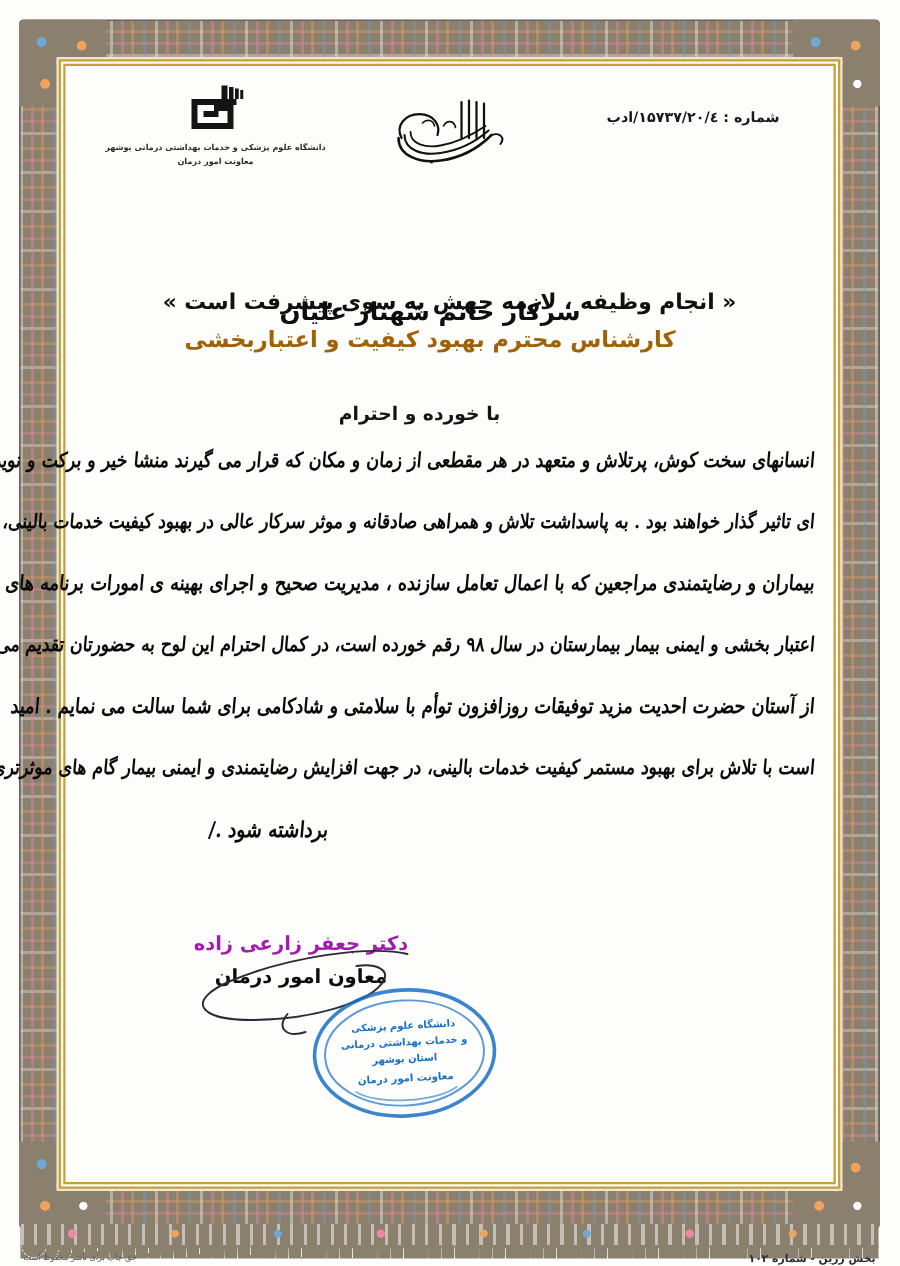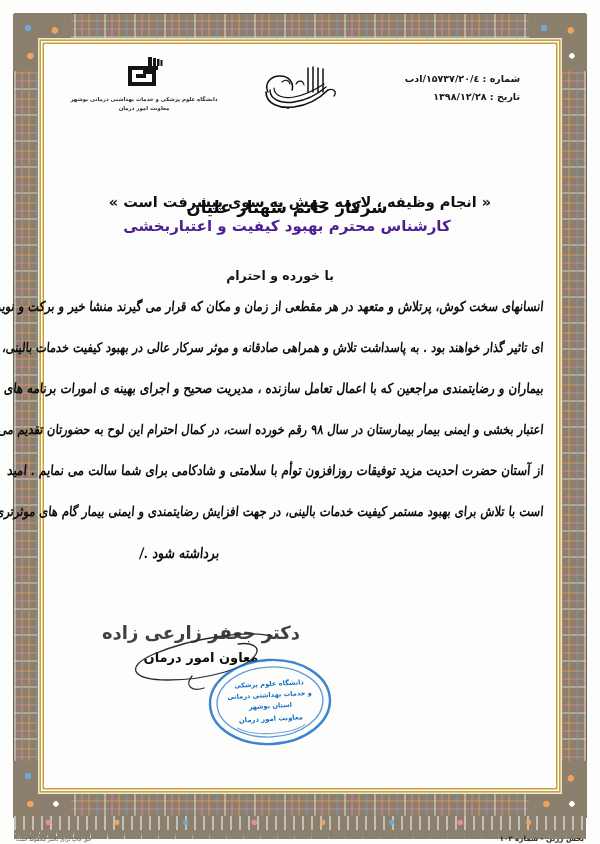--- a/index.html
+++ b/index.html
@@ -143,21 +143,21 @@
   
   .addressee{
     position:absolute;right:26px;top:152px;left:0;
     text-align:center;
   }
   .addr-name{
     font-size:16.5px;font-weight:700;color:#0d0d0d;
     margin-bottom:0;letter-spacing:.2px;
   }
   .addr-role{
-    font-size:15px;font-weight:700;color:#4c1d95;letter-spacing:.2px;
+    font-size:15px;font-weight:700;color:#a16207;letter-spacing:.2px;
   }
   .greeting{
     position:absolute;left:0;right:40px;top:222px;
     text-align:center;
     font-size:12.5px;font-weight:700;color:#141414;
     letter-spacing:.4px;
   }
 
   
   .body-text{
@@ -183,21 +183,21 @@
   .body-line.l4{font-size:11.4px;}
   .body-line.l5{font-size:11.8px;}
   .body-line.l6{font-size:11.5px;}
   .body-line.l7{font-size:12.4px;text-align:left;padding-left:86px;transform-origin:left center;}
 
   
   .signature{
     position:absolute;left:40px;top:576px;width:230px;text-align:center;
   }
   .sig-name{
-    font-size:18px;font-weight:700;color:#404040;margin-bottom:7px;
+    font-size:13px;font-weight:700;color:#a21caf;margin-bottom:7px;
     letter-spacing:.2px;
   }
   .sig-role{
     font-size:13px;font-weight:700;color:#0b0b0b;letter-spacing:.2px;
   }
   .sig-scribble{
     position:absolute;left:10px;top:6px;width:220px;height:72px;
     pointer-events:none;
   }
   
@@ -261,21 +261,20 @@
     <div class="corner br"></div>
     <div class="border-inner-mask"></div>
   </div>
 
   <div class="content">
 
     <div class="header">
 
       <div class="ref-block">
         <div>شماره : ۱۵۷۳۷/۲۰/٤/ادب</div>
-        <div>تاریخ : ۱۳۹۸/۱۲/۲۸</div>
       </div>
 
       <div class="bismillah" title="بسم الله الرحمن الرحیم">
         <svg width="84" height="52" viewBox="0 0 84 52" aria-hidden="true">
           <g fill="none" stroke="#111" stroke-width="1.5" stroke-linecap="round">
             <path d="M50 6 L50 30 M55 5 L55 30 M60 6 L60 30 M65 7 L65 30"></path>
             <path d="M8 30 C8 42, 22 47, 36 45 C52 43, 62 36, 70 28" stroke-width="1.7"></path>
             <path d="M12 28 C12 38, 24 42, 36 40 C50 38, 60 32, 68 25" stroke-width="1.4"></path>
             <path d="M16 26 C16 34, 26 37, 36 35 C48 33, 57 28, 66 22" stroke-width="1.2"></path>
             <path d="M10 30 C6 22, 12 14, 22 14 C32 14, 36 22, 34 28" stroke-width="1.5"></path>

